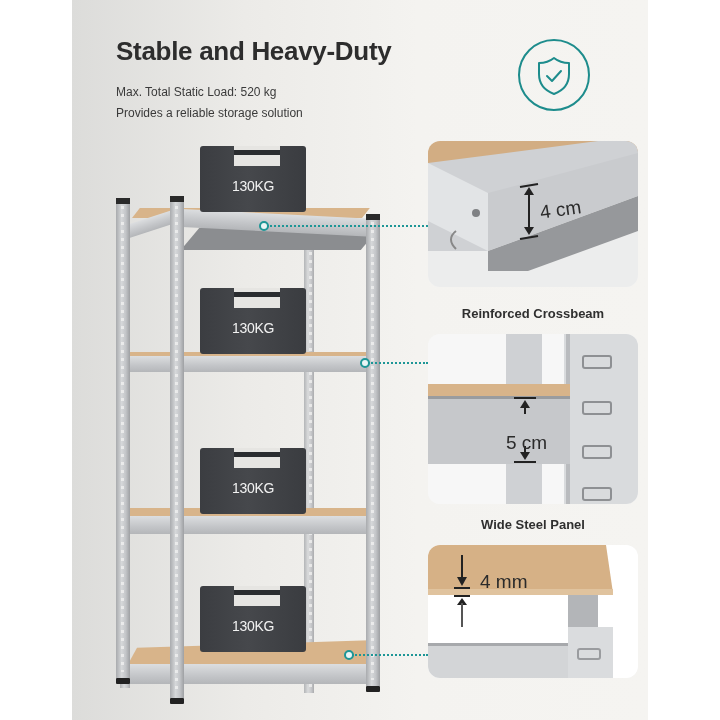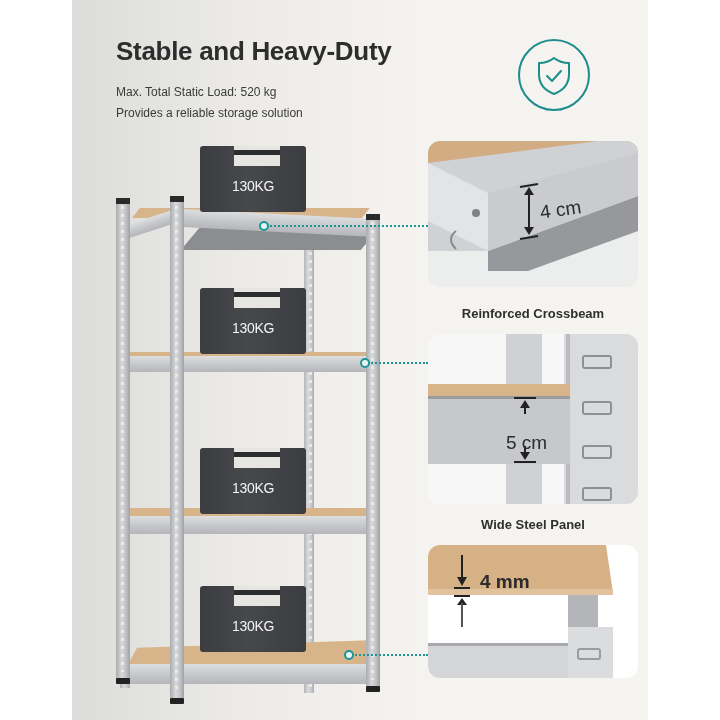--- a/index.html
+++ b/index.html
@@ -166,15 +166,15 @@
       <rect x="0" y="98" width="140" height="3" fill="#a7a9ac"></rect>
       <rect x="140" y="82" width="45" height="51" fill="#dadcde"></rect>
       <rect x="150" y="104" width="22" height="10" rx="2" fill="none" stroke="#9a9c9f" stroke-width="2"></rect>
       <line x1="34" y1="10" x2="34" y2="36" stroke="#222" stroke-width="2"></line>
       <polygon points="29,32 34,41 39,32" fill="#222"></polygon>
       <line x1="26" y1="43" x2="42" y2="43" stroke="#222" stroke-width="2"></line>
       <line x1="26" y1="51" x2="42" y2="51" stroke="#222" stroke-width="2"></line>
       <polygon points="29,60 34,53 39,60" fill="#222"></polygon>
       <line x1="34" y1="58" x2="34" y2="82" stroke="#555" stroke-width="2"></line>
     </svg>
-    <div class="measure" style="left:52px; top:26px;font-weight:bold;">4 mm</div>
+    <div class="measure" style="left:52px; top:26px;">4 mm</div>
   </div>
 </div>
 
 </body></html>

